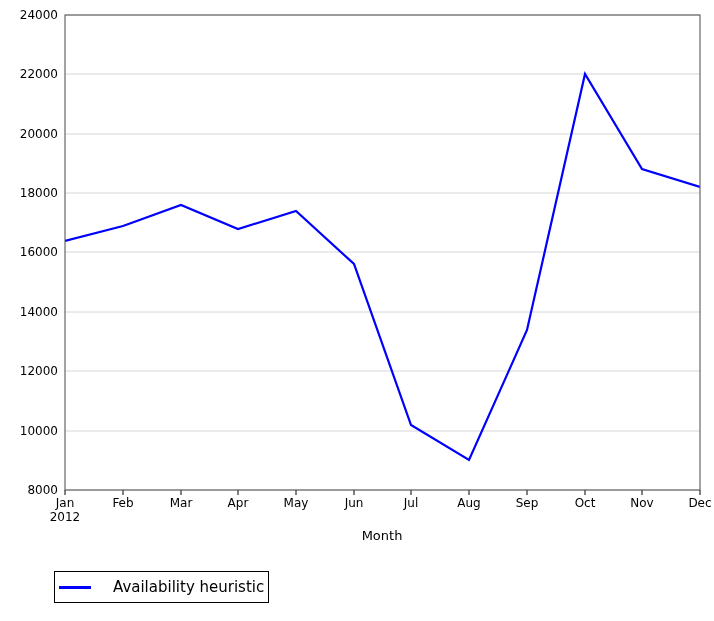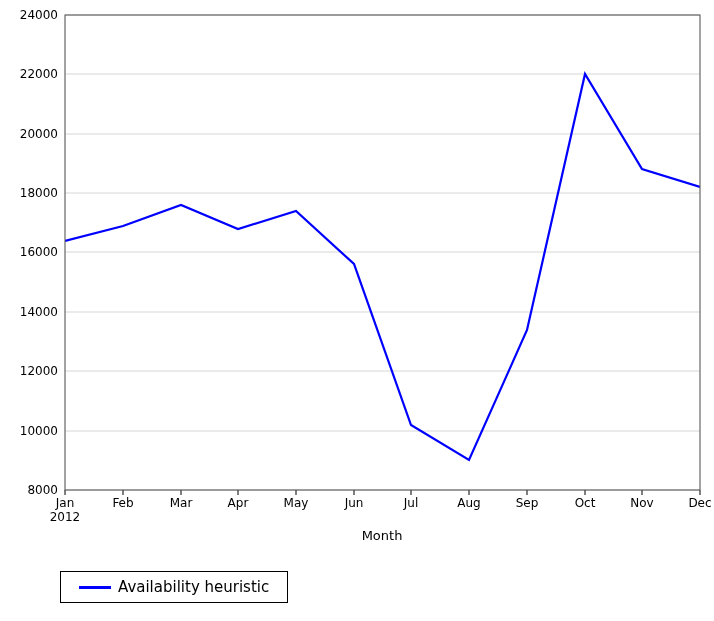--- a/index.html
+++ b/index.html
@@ -16,26 +16,26 @@
       position: relative;
       background: #fff;
     }
     svg {
       position: absolute;
       top: 0; left: 0;
     }
     .legend-box {
       position: absolute;
       bottom: 18px;
-      left: 60px;
+      left: 54px;
       border: 1.5px solid #000;
-      padding: 6px 18px;
+      padding: 6px 4px;
       display: flex;
       align-items: center;
-      gap: 7px;
+      gap: 22px;
       background: #fff;
     }
     .legend-line {
       width: 32px;
       height: 3px;
       background: blue;
       display: inline-block;
     }
     .legend-label {
       font-size: 15px;

